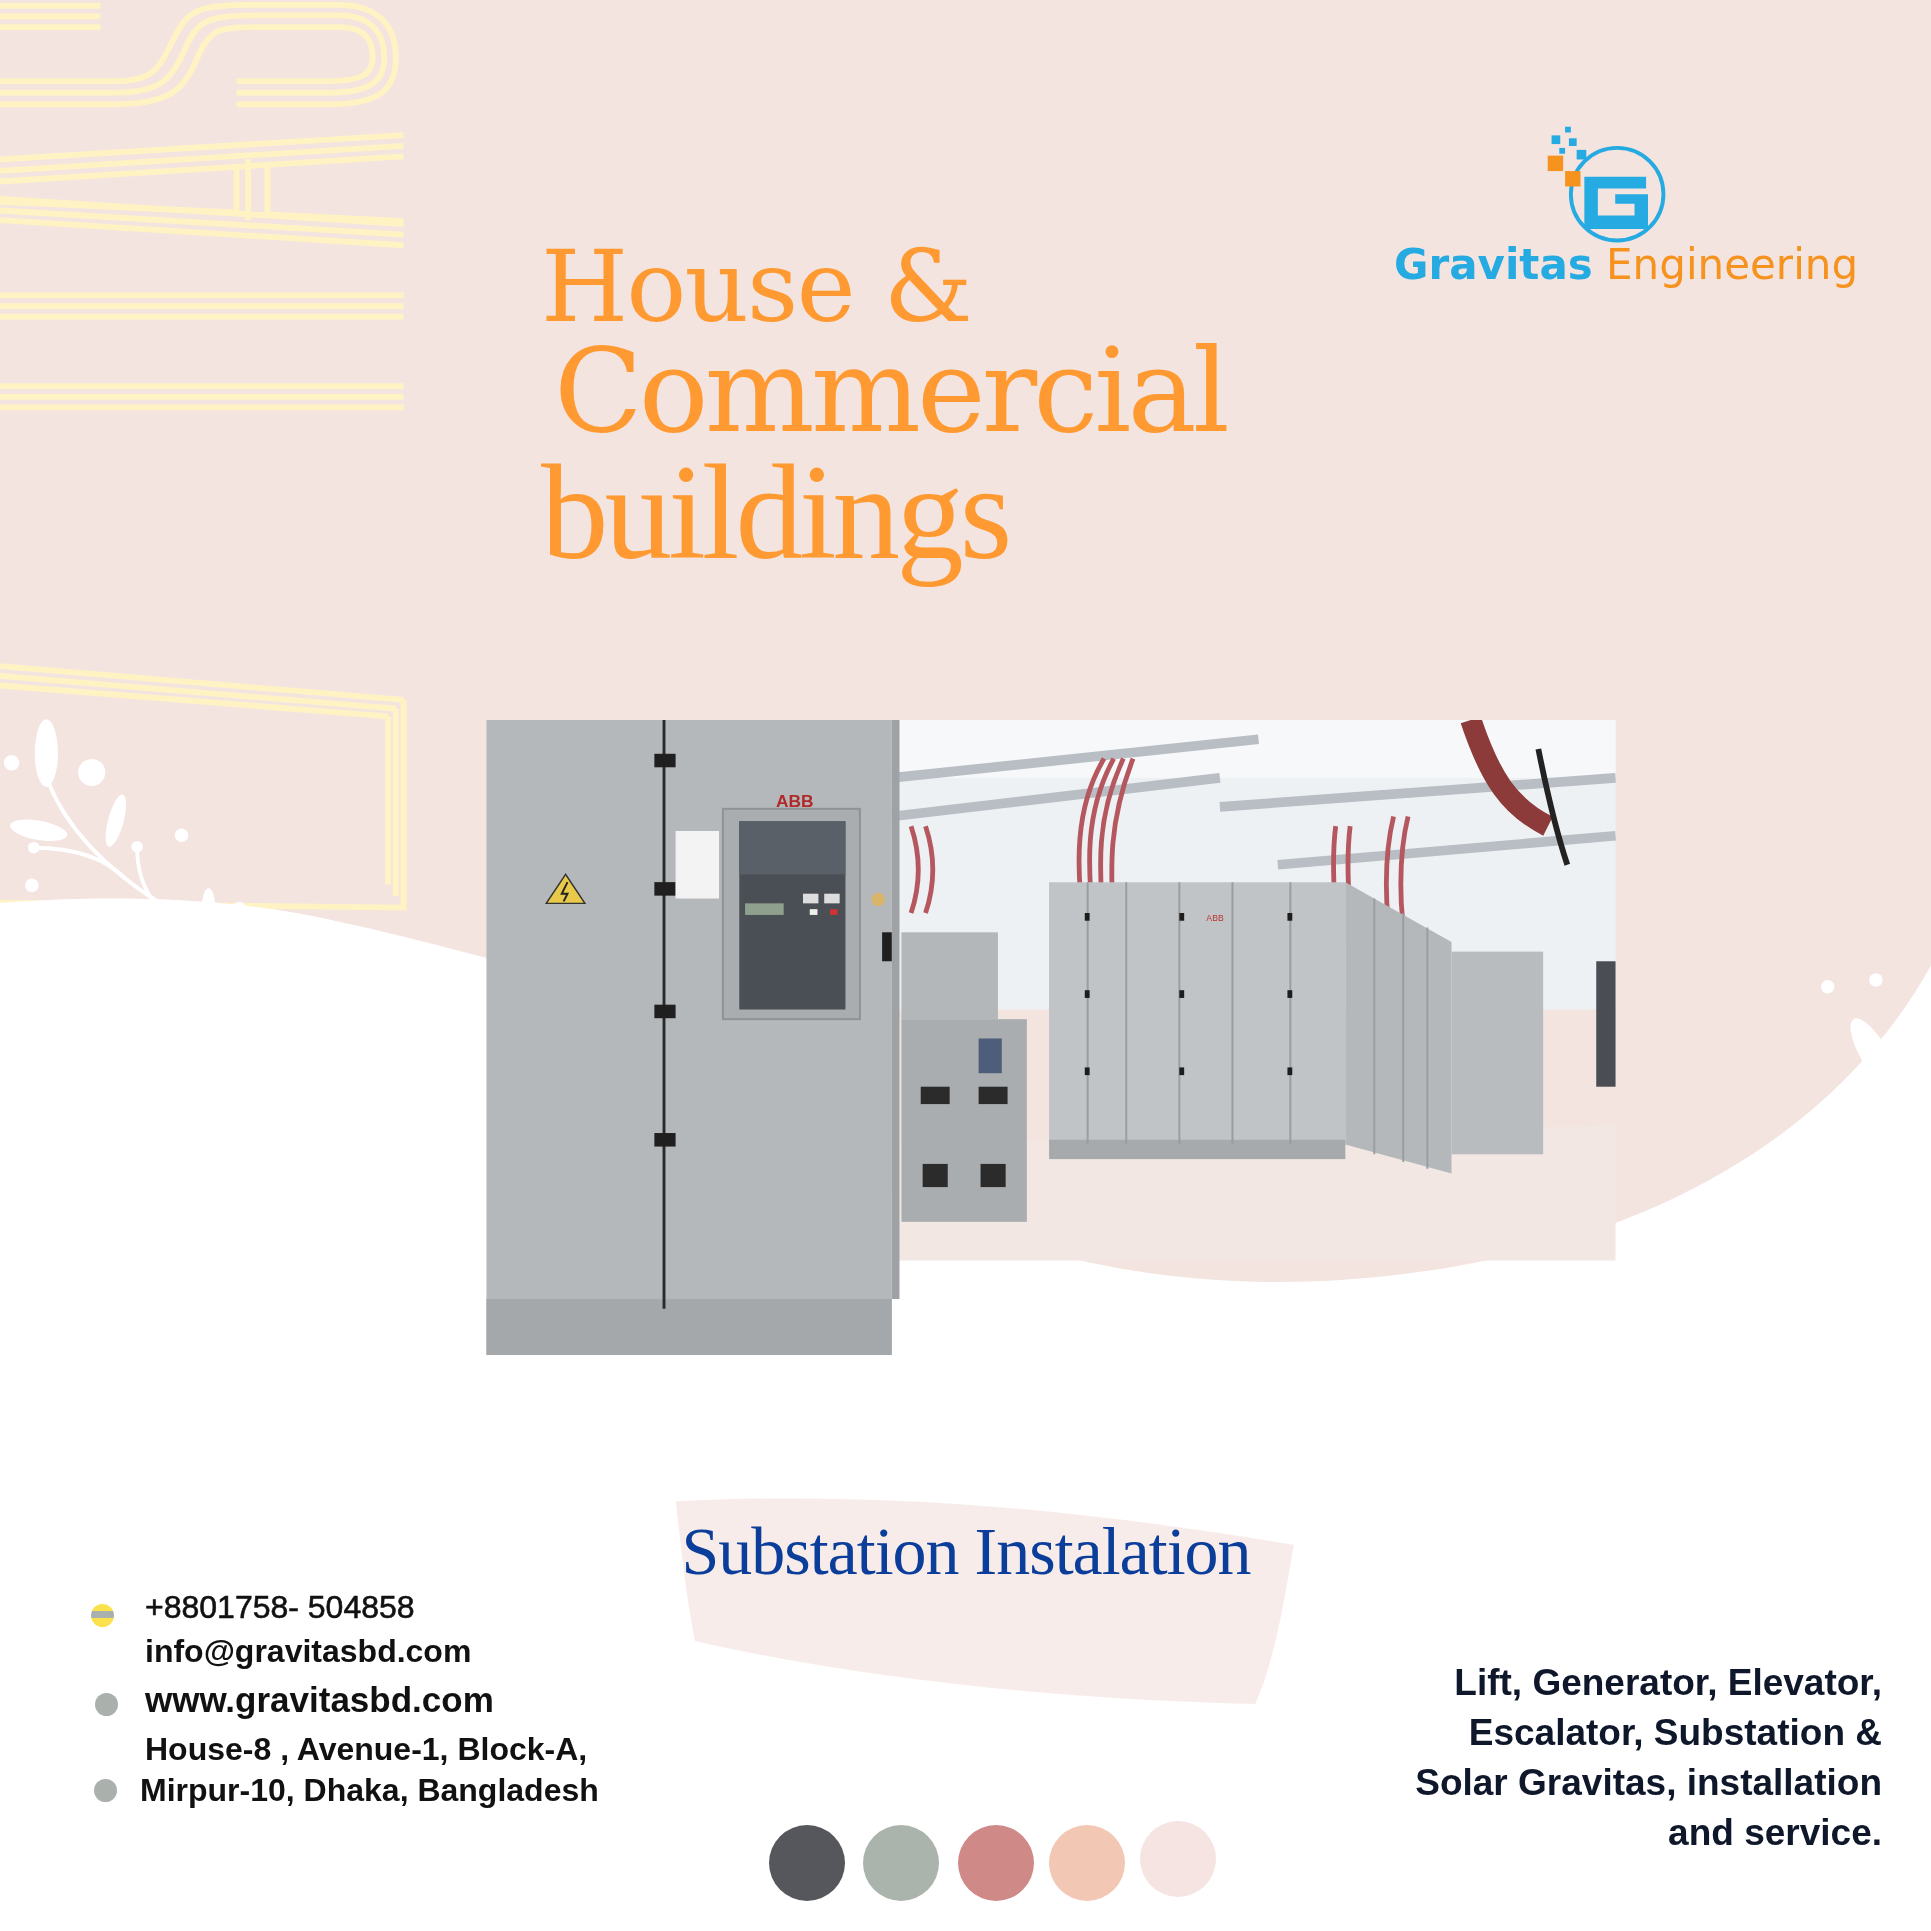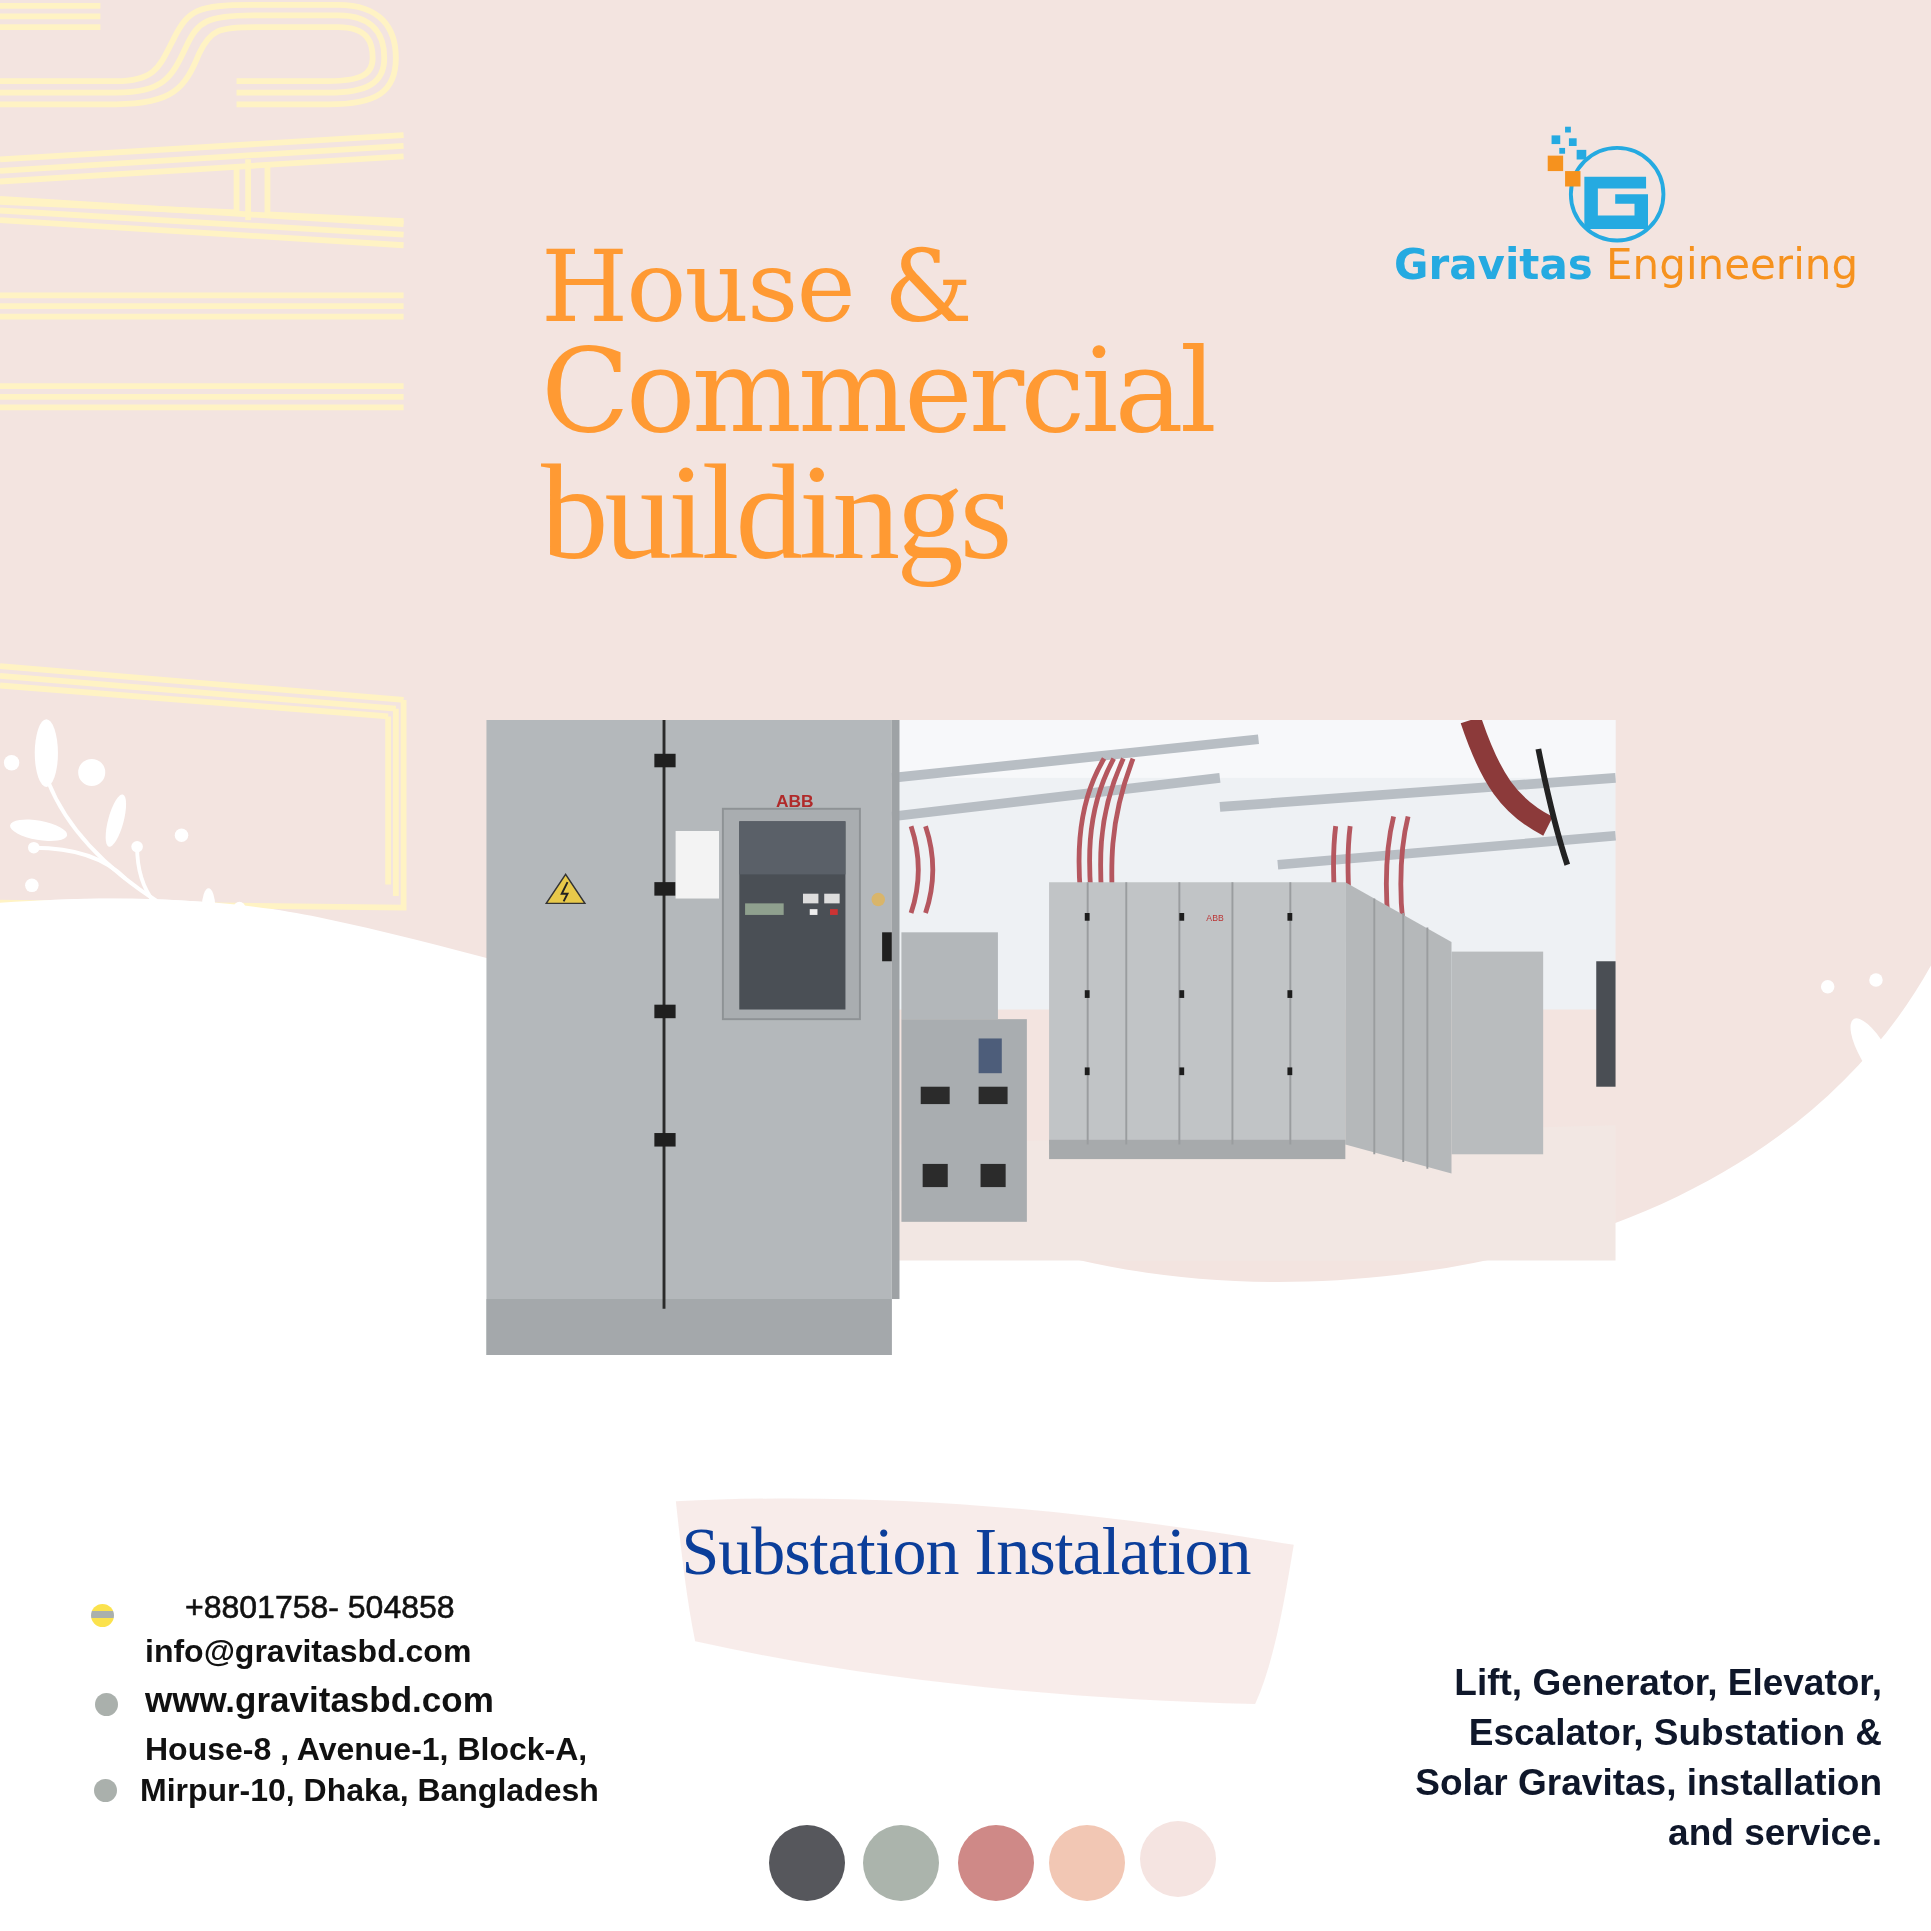--- a/index.html
+++ b/index.html
@@ -5,21 +5,21 @@
   html, body { margin:0; padding:0; }
   body { width:1931px; height:1931px; position:relative; overflow:hidden; background:#ffffff; font-family:"Liberation Sans", sans-serif; }
   .bg-svg { position:absolute; left:0; top:0; width:1931px; height:1931px; }
   .logo { position:absolute; left:1371px; top:114px; width:454px; height:193px; }
   .logo-mark { position:absolute; left:169px; top:4.8px; width:135px; height:135px; }
   .logo-text { position:absolute; left:0; top:126px; width:454px; text-align:center; font-size:42px; white-space:nowrap;margin-left:23px; }
   .logo-text .b1 { color:#25aae1; font-weight:bold; font-family:"DejaVu Sans", sans-serif; letter-spacing:0px; }
   .logo-text .b2 { color:#f6921e; font-family:"DejaVu Sans", sans-serif; font-weight:normal; }
   .headline { position:absolute; left:541px; top:237px; width:642px; text-align:left; color:#ff9a33; font-family:"DejaVu Serif", serif; }
   .headline .l1 { font-size:100px; line-height:100px; display:block; letter-spacing:-1.9px; }
-  .headline .l2 { font-size:116px; line-height:108px; display:block; letter-spacing:-3.9px; }
+  .headline .l2 { font-size:116px; line-height:108px; display:block; letter-spacing:-3.9px;margin-left:13px; }
   .headline .l3 { font-size:135px; line-height:135px; display:block; letter-spacing:-3.9px;font-family:Liberation Serif, serif; }
   .photo { position:absolute; left:486px; top:720px; width:1130px; height:635px; }
   .services { position:absolute; left:599px; top:1506px; width:734px; text-align:center; color:#0b3e9a; font-family:"Liberation Serif", serif; font-size:68px; line-height:91px; letter-spacing:-1px; }
   .contact { position:absolute; left:0; top:1583px; width:657px; }
   .crow { position:absolute; font-weight:bold; color:#111; font-size:32px; white-space:nowrap; font-family:"Liberation Sans", sans-serif; }
   .dot { position:absolute; width:23px; height:23px; border-radius:50%; }
   .desc { position:absolute; left:1332px; top:1614px; width:550px; text-align:right; font-weight:bold; color:#0f172a; font-size:37px; line-height:50px;margin-top:44px; }
   .swatches { position:absolute; left:769px; top:1825px; width:454px; height:87px; }
   .sw { position:absolute; width:76px; height:76px; border-radius:50%; }
 </style>
@@ -216,21 +216,21 @@
   <path d="M84 168 L78 180 L84 180 L80 188" stroke="#222" stroke-width="2" fill="none"></path>
   <circle cx="406" cy="186" r="7" fill="#d9b56a"></circle>
 </svg>
 
 <div class="services">
   <div>Substation Instalation</div>
 </div>
 
 <div class="contact">
   <span class="dot" style="left:91px;top:21px;background:linear-gradient(#fbe24d 0 30%, #aab0ac 30% 62%, #fbe24d 62%);"></span>
-  <span class="crow" style="left:145px;top:5.8px;font-weight:normal;margin-left:40px;-webkit-text-stroke:0.6px #111;">+8801758- 504858</span>
+  <span class="crow" style="left:145px;top:5.8px;font-weight:normal;-webkit-text-stroke:0.6px #111;">+8801758- 504858</span>
   <span class="crow" style="left:145px;top:50px;">info@gravitasbd.com</span>
   <span class="dot" style="left:95px;top:110px;background:#aab0ac;"></span>
   <span class="crow" style="left:145px;top:97px;font-size:35px;">www.gravitasbd.com</span>
   <span class="crow" style="left:145px;top:148px;">House-8 , Avenue-1, Block-A,</span>
   <span class="dot" style="left:94px;top:196px;background:#aab0ac;"></span>
   <span class="crow" style="left:140px;top:189px;text-align:center;">Mirpur-10, Dhaka, Bangladesh</span>
 </div>
 
 <div class="desc">
   <div>Lift, Generator, Elevator,</div>

